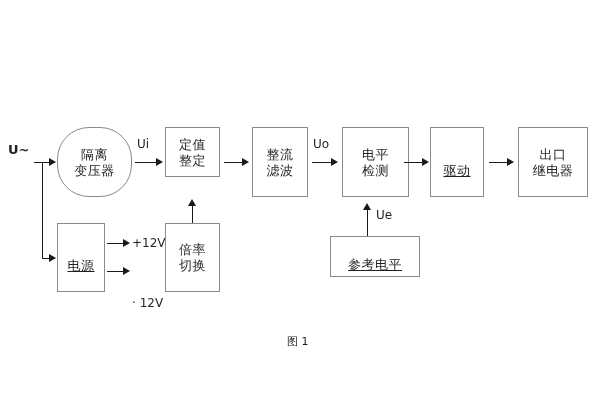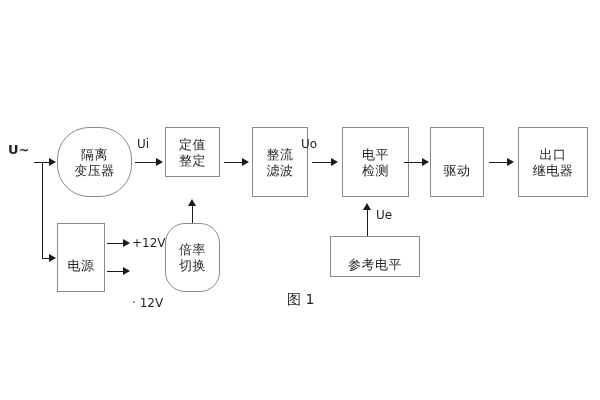--- a/index.html
+++ b/index.html
@@ -33,34 +33,36 @@
   .box .ln {
     display: block;
     white-space: nowrap;
     letter-spacing: 0.5px;
   }
   .box .ln + .ln {
     margin-top: 3px;
   }
   .box.single .ln {
     margin-top: 16px;
+    text-decoration: underline;
   }
   .lbl {
     position: absolute;
     color: #231f20;
     font-size: 12px;
     white-space: nowrap;
     line-height: 1;
   }
   .lbl.big {
     font-size: 13px;
     font-weight: bold;
   }
   .lbl.cn {
-    font-size: 14px;
+    font-size: 11px;
+    margin-top: 44px;
   }
   
   .hline {
     position: absolute;
     height: 0;
     border-top: 1.6px solid #1a1a1a;
   }
   .vline {
     position: absolute;
     width: 0;
@@ -114,21 +116,21 @@
   </div>
 
   <div class="hline" style="left:224px; top:162px; width:19px;"></div>
   <div class="arrow-r" style="left:242px; top:157.5px;"></div>
 
   <div class="box" style="left:252px; top:127px; width:56px; height:70px;">
     <span class="ln">整流</span>
     <span class="ln">滤波</span>
   </div>
 
-  <div class="lbl" style="left:301px; top:138px;">Uo</div>
+  <div class="lbl" style="left:313px; top:138px;">Uo</div>
   <div class="hline" style="left:312px; top:162px; width:20px;"></div>
   <div class="arrow-r" style="left:331px; top:157.5px;"></div>
 
   <div class="box" style="left:342px; top:127px; width:67px; height:70px;">
     <span class="ln">电平</span>
     <span class="ln">检测</span>
   </div>
 
   <div class="hline" style="left:404px; top:162px; width:19px;"></div>
   <div class="arrow-r" style="left:422px; top:157.5px;"></div>
@@ -153,21 +155,21 @@
   <div class="arrow-r" style="left:123px; top:238.5px;"></div>
   <div class="lbl" style="left:132px; top:237px;">+12V</div>
 
   <div class="hline" style="left:107px; top:271px; width:17px;"></div>
   <div class="arrow-r" style="left:123px; top:266.5px;"></div>
   <div class="lbl" style="left:132px; top:265px;margin-top:32px;">· 12V</div>
 
   <div class="vline" style="left:192px; top:206px; height:17px;"></div>
   <div class="arrow-u" style="left:187.5px; top:199px;"></div>
 
-  <div class="box" style="left:165px; top:223px; width:55px; height:69px;border-radius:20px;">
+  <div class="box" style="left:165px; top:223px; width:55px; height:69px;">
     <span class="ln">倍率</span>
     <span class="ln">切换</span>
   </div>
 
   <div class="vline" style="left:367px; top:210px; height:26px;"></div>
   <div class="arrow-u" style="left:362.5px; top:203px;"></div>
   <div class="lbl" style="left:376px; top:209px;">Ue</div>
 
   <div class="box single" style="left:330px; top:236px; width:90px; height:41px;text-align:right;">
     <span class="ln">参考电平</span>

